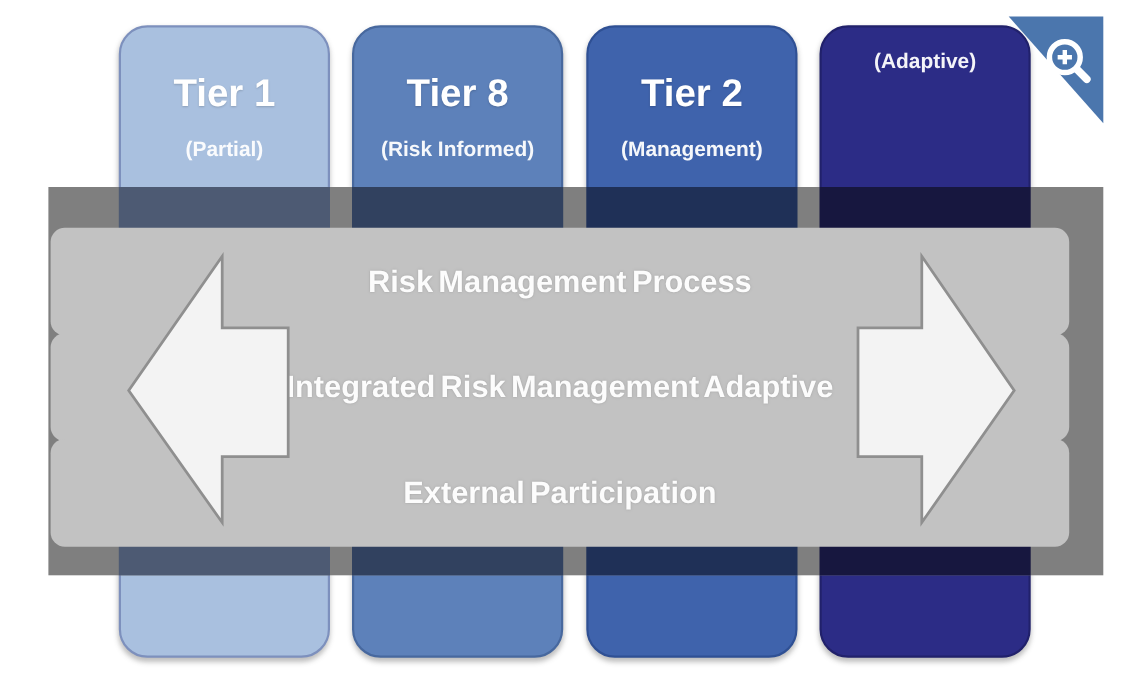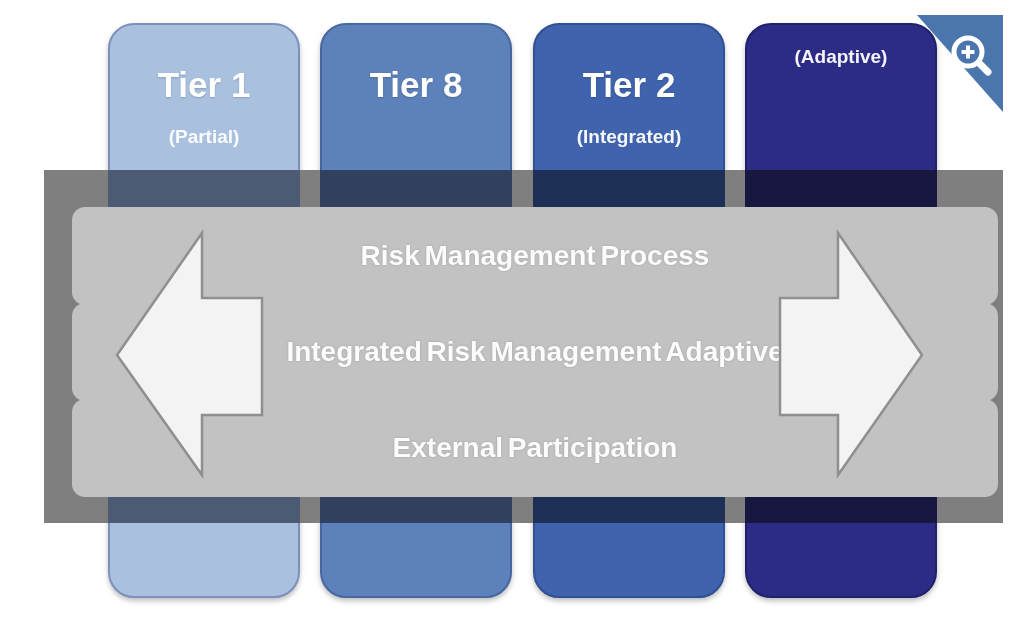--- a/index.html
+++ b/index.html
@@ -21,21 +21,21 @@
   }
   .tier-sub{
     margin-top:21px;font-size:19px;line-height:22px;font-weight:700;color:#ffffff;opacity:.95;
   }
   
   .band{position:absolute;left:44px;top:170px;width:959px;height:353px;z-index:2;}
   .stripe{position:absolute;top:170px;width:192px;height:353px;z-index:3;}
   .stripe.s1{left:108px;} .stripe.s2{left:320px;} .stripe.s3{left:533px;} .stripe.s4{left:745px;}
   
   .bar{
-    position:absolute;left:72px;width:926px;height:98px;border-radius:13px;z-index:4;
+    position:absolute;left:46px;width:926px;height:98px;border-radius:13px;z-index:4;
     display:flex;align-items:center;justify-content:center;
   }
   .bar.b1{top:207px;} .bar.b2{top:303px;} .bar.b3{top:399px;}
   .bar-label{
     font-size:28px;font-weight:700;color:#fcfcfc;word-spacing:-3px;letter-spacing:0;
     text-shadow:0 0 2px rgba(130,130,130,0.55);
   }
   
   .overlay{position:absolute;left:0;top:0;width:1024px;height:632px;z-index:5;pointer-events:none;}
   .badge-svg{position:absolute;left:0;top:0;width:1024px;height:632px;z-index:6;}
@@ -44,24 +44,25 @@
 <body>
 
 <div class="stage">
 
   <div class="tier t1" style="background-color: rgb(169, 192, 223); border-color: rgb(125, 144, 189);">
     <div class="tier-title">Tier 1</div>
     <div class="tier-sub">(Partial)</div>
   </div>
   <div class="tier t2" style="background-color: rgb(93, 129, 186); border-color: rgb(71, 104, 158);">
     <div class="tier-title">Tier 8</div>
+    <div class="tier-sub">(Risk Informed)</div>
   </div>
   <div class="tier t3" style="background-color: rgb(63, 99, 172); border-color: rgb(47, 80, 148);">
     <div class="tier-title">Tier 2</div>
-    <div class="tier-sub">(Integrated)</div>
+    <div class="tier-sub">(Management)</div>
   </div>
   <div class="tier t4" style="background-color: rgb(44, 44, 134); border-color: rgb(33, 33, 107);">
     <div class="tier-sub">(Adaptive)</div>
   </div>
 
   <div class="band" style="background-color: rgb(127, 127, 127);"></div>
   <div class="stripe s1" style="background-color: rgb(77, 90, 115);"></div>
   <div class="stripe s2" style="background-color: rgb(49, 65, 95);"></div>
   <div class="stripe s3" style="background-color: rgb(31, 48, 87);"></div>
   <div class="stripe s4" style="background-color: rgb(23, 23, 63);"></div>

